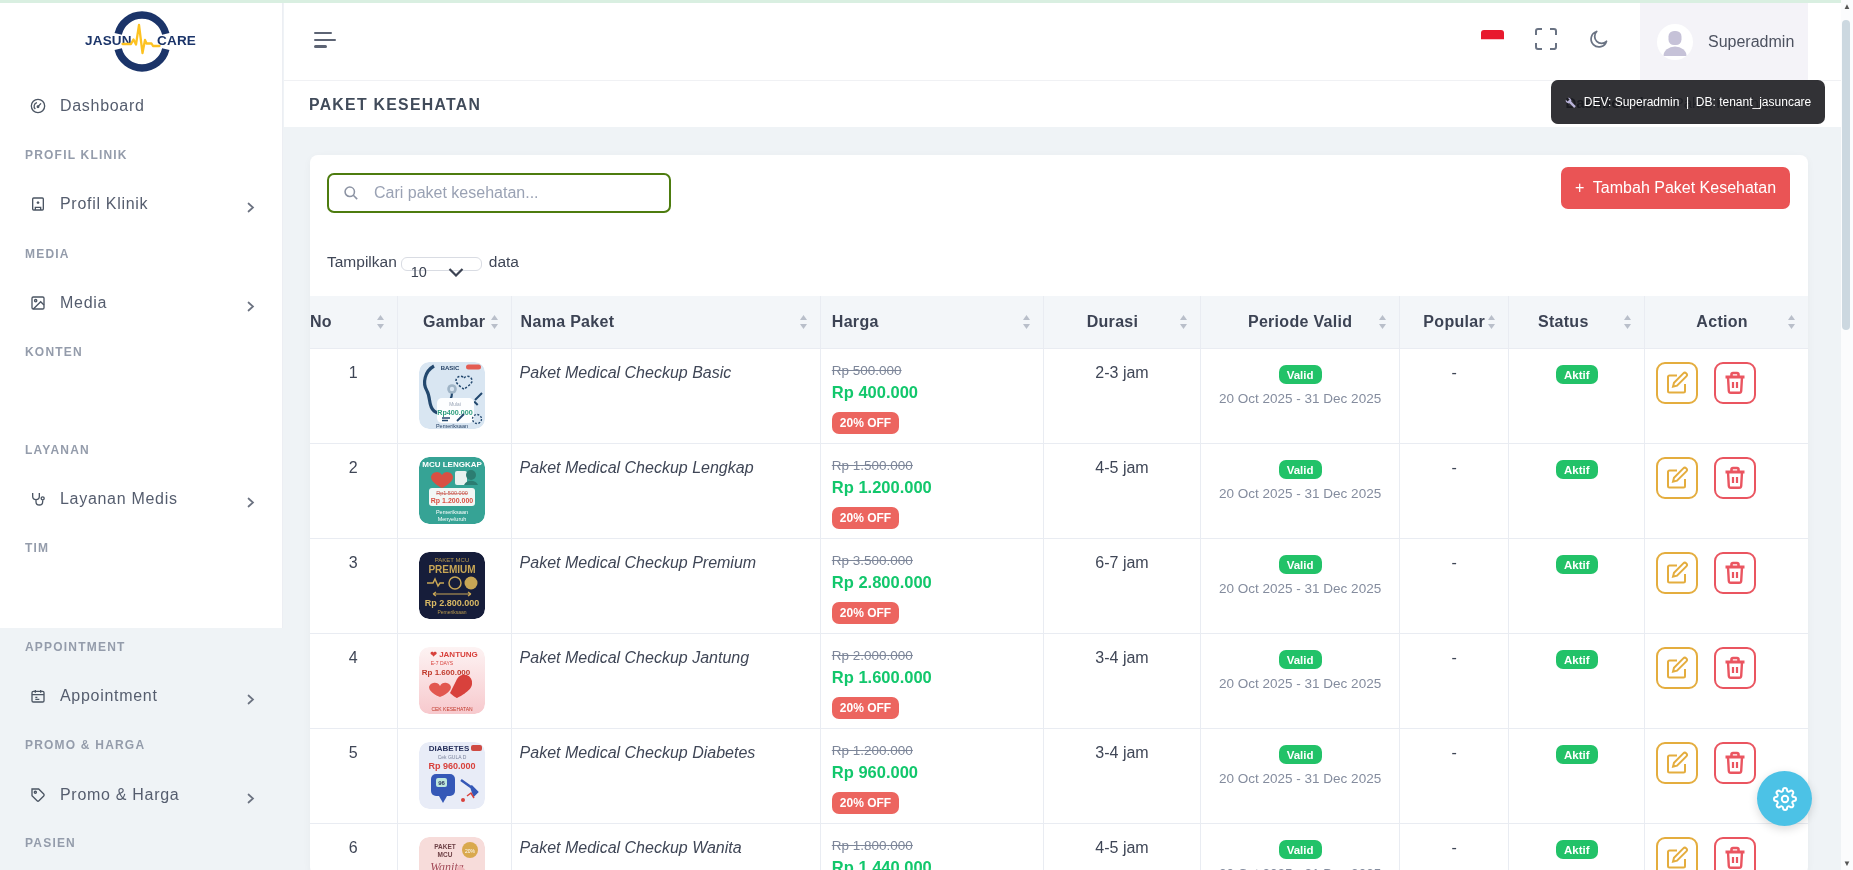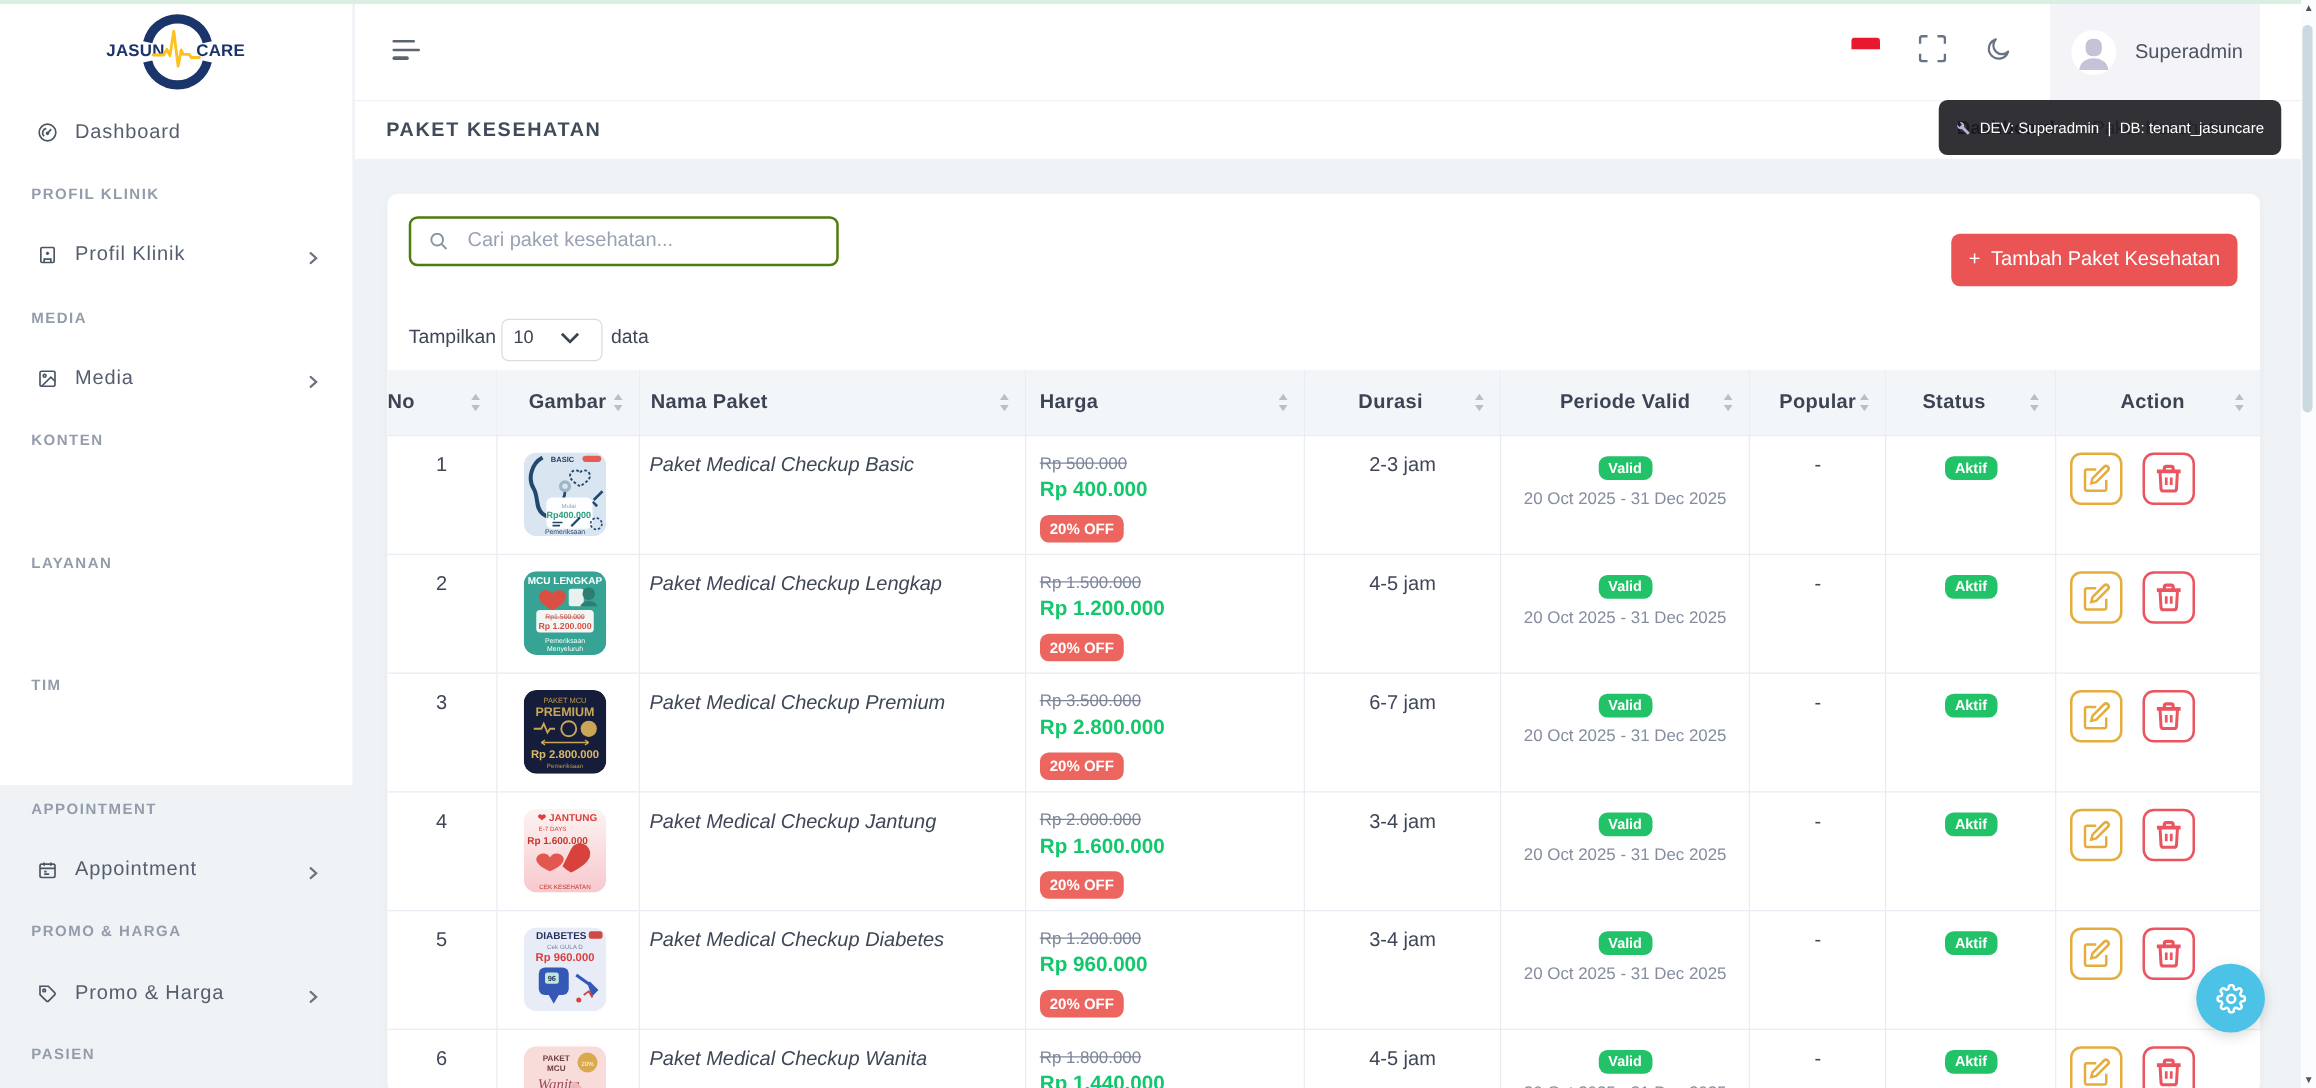--- a/index.html
+++ b/index.html
@@ -24,23 +24,23 @@
 .tb-icons { position:absolute; right:231px; top:-3px; height:77px; display:flex; align-items:center; gap:31px; }
 .userbox { position:absolute; right:33px; top:0; width:168px; height:77px; background:#f4f3f8; display:flex; align-items:center; }
 .avatar { width:36px; height:36px; border-radius:50%; background:#fff; margin-left:17px; position:relative; overflow:hidden; }
 .uname { margin-left:15px; color:#4d5260; font-size:16px; }
 .breadcrumb { position:fixed; right:65px; top:94px; font-size:15px; color:#4a5264; z-index:5; }
 .tooltip { position:fixed; right:28px; top:80px; width:274px; height:44px; background:rgba(22,22,26,0.88); border-radius:7px; color:#fff; font-size:12px; display:flex; align-items:center; justify-content:center; z-index:10; }
 
 .card { position:absolute; left:26px; top:152px; width:1498px; height:720px; background:#fff; border-radius:8px; box-shadow:0 2px 8px rgba(30,40,60,0.04); }
 .search { position:absolute; left:17px; top:18px; width:344px; height:40px; border:2px solid #4d7c0f; border-radius:7px; display:flex; align-items:center; }
 .search .ph { color:#9aa2b4; font-size:16px; margin-left:16px; }
-.addbtn { position:absolute; right:18px; top:32px; width:229px; height:42px; background:#ea5455; border-radius:7px; color:#fff; font-size:16px; display:flex; align-items:center; justify-content:center; }
+.addbtn { position:absolute; right:18px; top:12px; width:229px; height:42px; background:#ea5455; border-radius:7px; color:#fff; font-size:16px; display:flex; align-items:center; justify-content:center; }
 .showrow { position:absolute; left:17px; top:98px; display:flex; align-items:center; font-size:15.5px; color:#3f4656; }
-.selbox { width:81px; height:34px; border:1px solid #d9dce3; border-radius:6px; margin:0 7px 0 4px; position:relative; top:2px; font-size:14.5px; color:#3b4252; }
+.selbox { width:81px; height:14px; border:1px solid #d9dce3; border-radius:6px; margin:0 7px 0 4px; position:relative; top:2px; font-size:14.5px; color:#3b4252; }
 
 table.tb { position:absolute; left:0; top:141px; width:1498px; border-collapse:collapse; table-layout:fixed; border-style:hidden; }
 table.tb th { background:#f3f6f9; height:52px; font-size:16px; letter-spacing:0.3px; color:#3c4354; font-weight:bold; position:relative; border:1px solid #e9ecf2; }
 table.tb td { border:1px solid #e9ecf2; vertical-align:top; font-size:16px; color:#3f4656; }
 .sorticon { position:absolute; right:12px; top:50%; margin-top:-7px; width:9px; height:14px; }
 tr.r { height:95px; }
 .c-no { text-align:center; padding-top:15px; }
 .c-name { padding:15px 0 0 8px; text-align:left;font-style:italic; }
 .c-harga { padding:14px 0 0 11px; text-align:left; }
 .strike { color:#7d8699; text-decoration:line-through; font-size:13.5px; }
@@ -109,20 +109,30 @@
           <circle cx="8.5" cy="8.5" r="1.7"></circle>
           <path d="M21 15 l-5-5 L5 21"></path>
         </svg>
         <span class="lbl">Media</span>
         <span class="chev"><svg width="11" height="11" viewBox="0 0 11 11" fill="none" stroke="#6b7280" stroke-width="1.7" stroke-linecap="round">
             <path d="M3.5 1.5 L8 5.5 L3.5 9.5"></path>
           </svg></span>
       </div>
       <div class="shead" style="top:345px">KONTEN</div>
       <div class="shead" style="top:443px">LAYANAN</div>
+      <div class="sitem" style="top:479px">
+        <svg width="16" height="16" viewBox="0 0 24 24" fill="none" stroke="#4b5563" stroke-width="2">
+          <path d="M4 3 v5 a5 5 0 0 0 10 0 V3 M9 13 v3 a5 5 0 0 0 10 0 v-2"></path>
+          <circle cx="19" cy="11" r="2.3"></circle>
+        </svg>
+        <span class="lbl">Layanan Medis</span>
+        <span class="chev"><svg width="11" height="11" viewBox="0 0 11 11" fill="none" stroke="#6b7280" stroke-width="1.7" stroke-linecap="round">
+            <path d="M3.5 1.5 L8 5.5 L3.5 9.5"></path>
+          </svg></span>
+      </div>
       <div class="shead" style="top:541px">TIM</div>
       <div class="shead" style="top:640px">APPOINTMENT</div>
       <div class="sitem" style="top:676px">
         <svg width="16" height="16" viewBox="0 0 24 24" fill="none" stroke="#4b5563" stroke-width="2">
           <rect x="3" y="5" width="18" height="16" rx="2"></rect>
           <path d="M3 10 h18 M8 3 v4 M16 3 v4 M8 14 h3 M8 17 h6"></path>
         </svg>
         <span class="lbl">Appointment</span>
         <span class="chev"><svg width="11" height="11" viewBox="0 0 11 11" fill="none" stroke="#6b7280" stroke-width="1.7" stroke-linecap="round">
             <path d="M3.5 1.5 L8 5.5 L3.5 9.5"></path>

